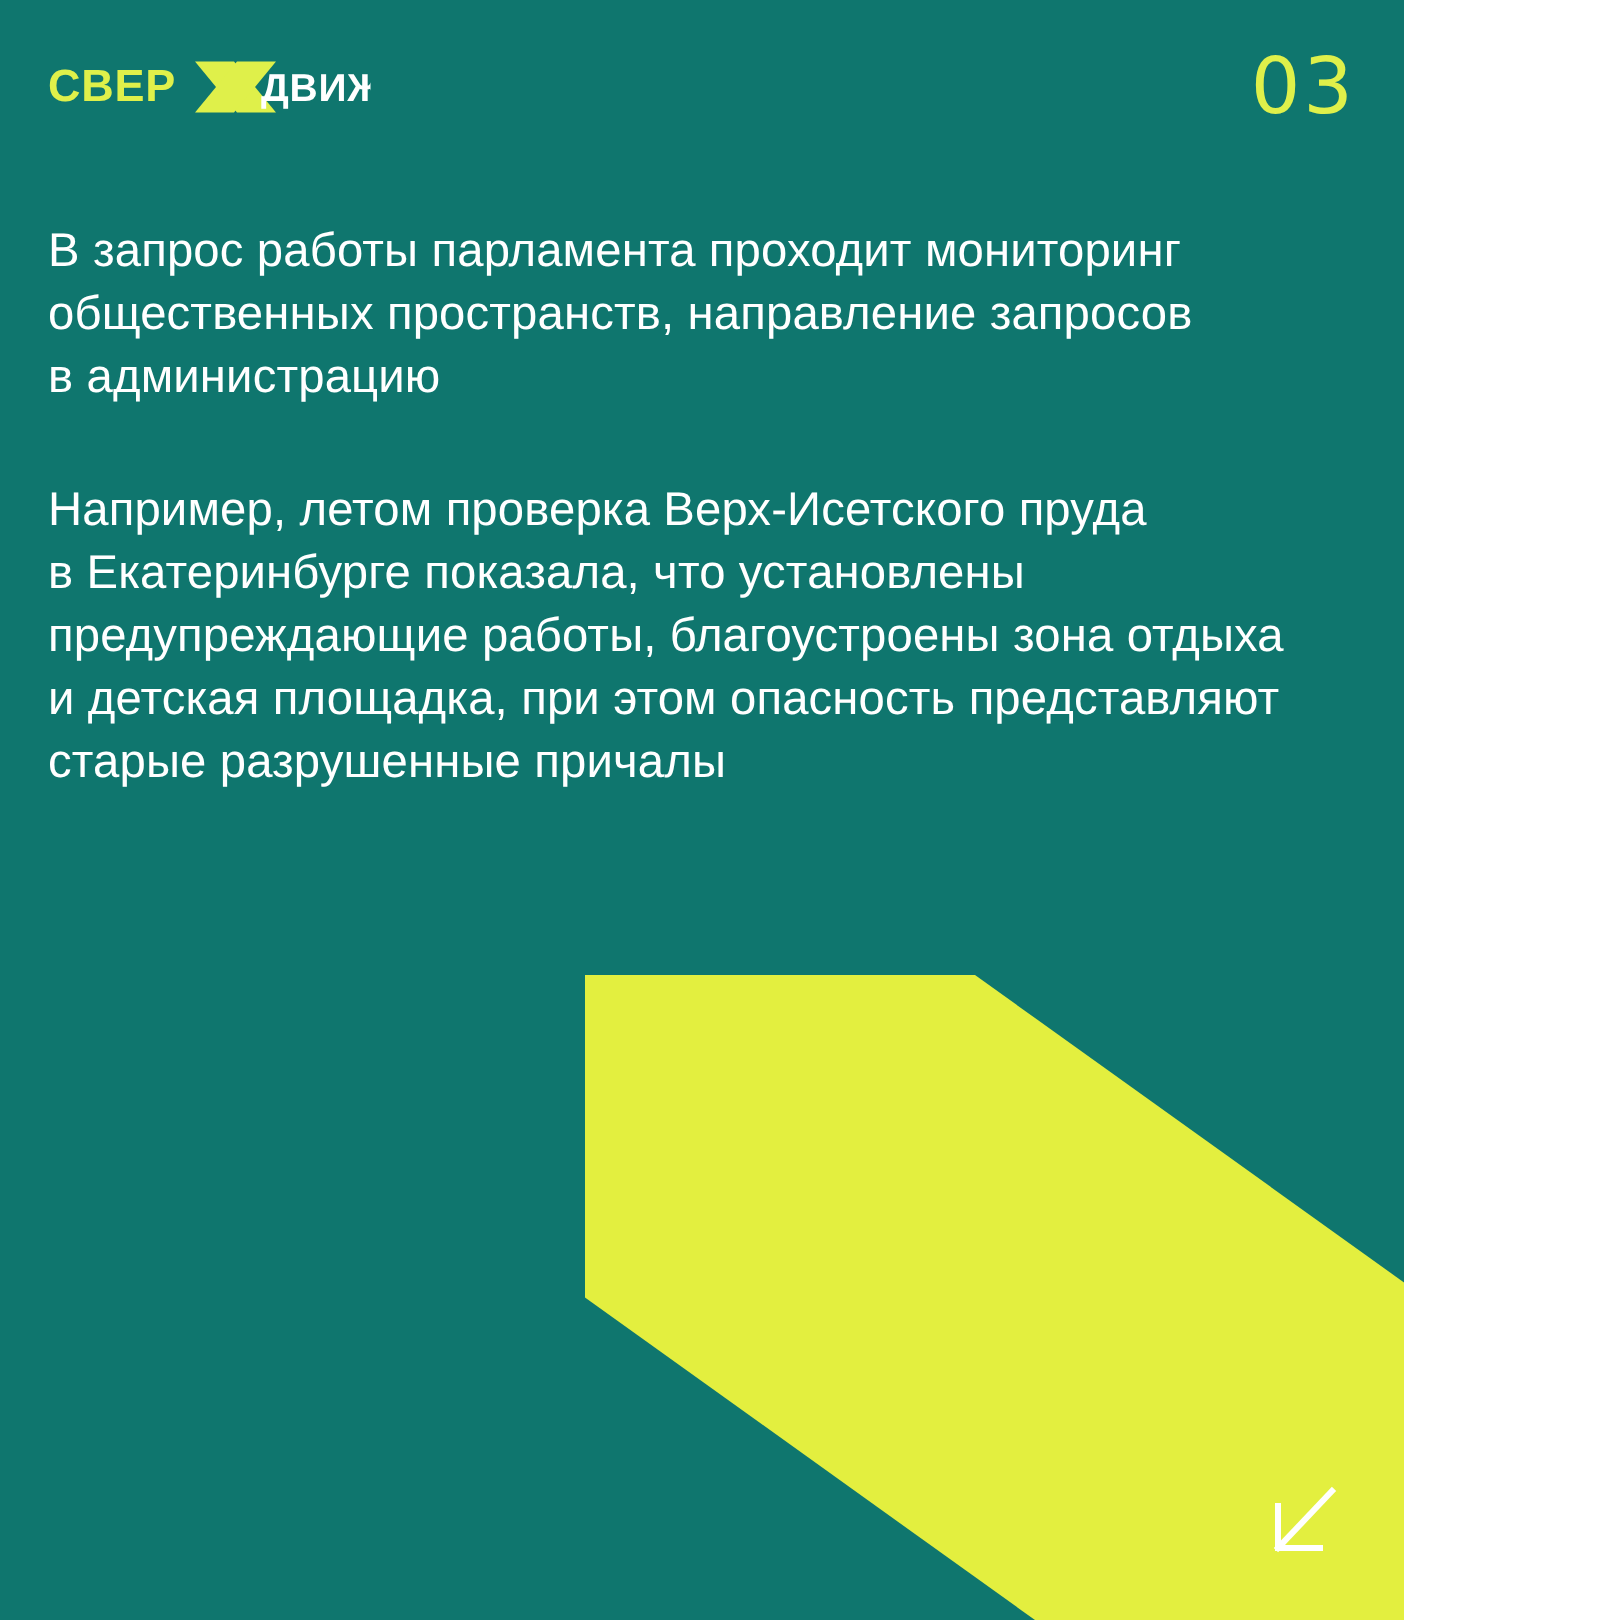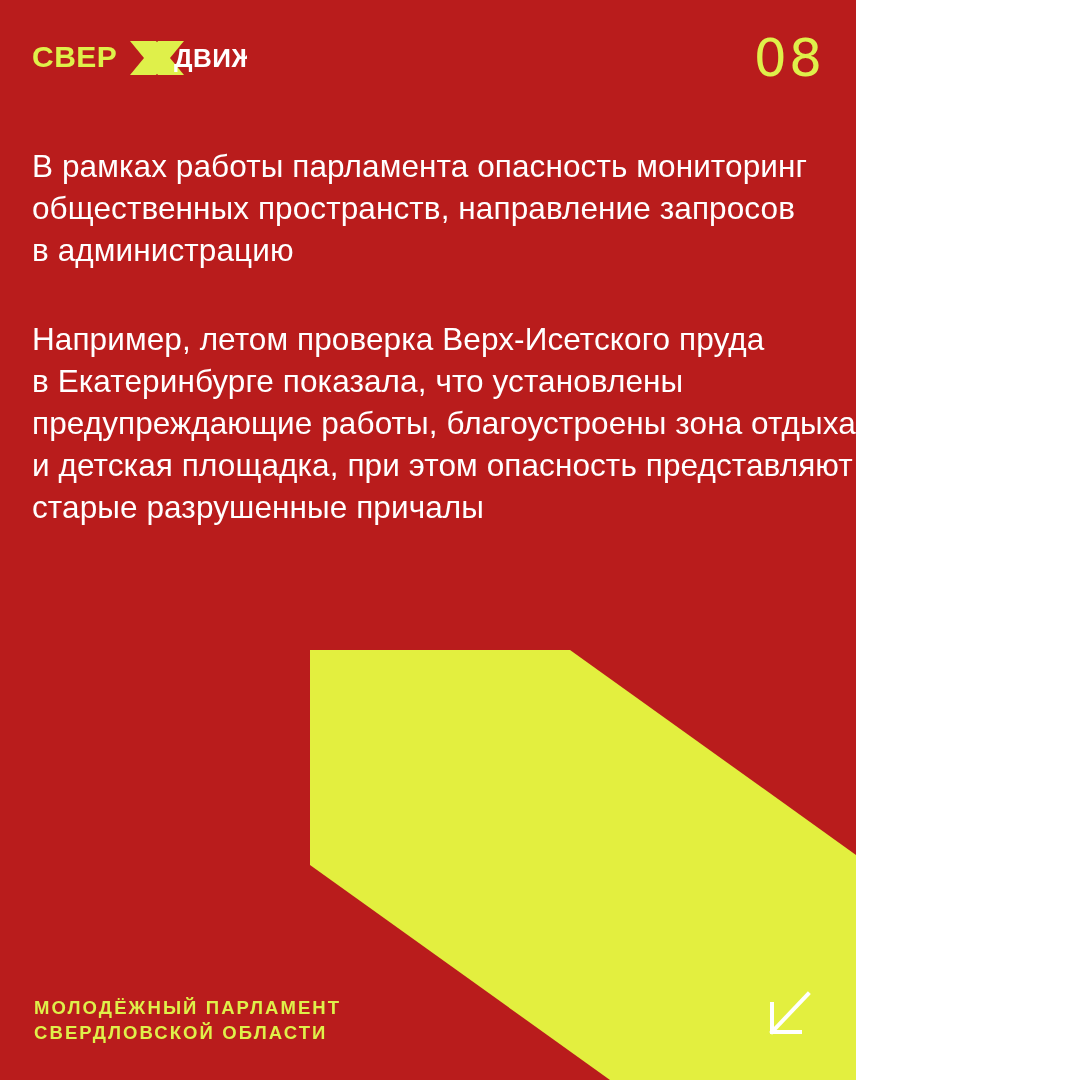--- a/index.html
+++ b/index.html
@@ -4,22 +4,22 @@
 <style>
   * { margin:0; padding:0; box-sizing:border-box; }
   html, body {
     width:1080px; height:1080px;
     background:#ffffff;
     font-family:"Liberation Sans", sans-serif;
     overflow:hidden;
   }
   .slide {
     position:relative;
-    width:856px; height:1080px;
-    background:#b91c1c;
+    width:936px; height:1080px;
+    background:#0f766e;
     overflow:hidden;
   }
 
   
   .chevron {
     position:absolute;
     right:-14px;
     bottom:0;
     width:560px;
     height:430px;
@@ -108,38 +108,34 @@
 
     <div class="logo">
       <svg width="215" height="42" viewBox="0 0 215 42">
         <text x="0" y="30" font-family="Liberation Sans, sans-serif" font-size="30" font-weight="bold" fill="#dff04a" letter-spacing="0.5">СВЕР</text>
         <polygon points="98,4 124,4 152,38 126,38" fill="#dff04a"></polygon>
         <polygon points="152,4 126,4 98,38 124,38" fill="#dff04a"></polygon>
         <text x="142" y="30" font-family="Liberation Sans, sans-serif" font-size="26" font-weight="bold" fill="#ffffff" letter-spacing="0.5">ДВИЖ</text>
       </svg>
     </div>
 
-    <div class="page-num">08</div>
+    <div class="page-num">03</div>
   </div>
 
   <div class="content">
-    <p class="para">В рамках работы парламента опасность мониторинг
+    <p class="para">В запрос работы парламента проходит мониторинг
 общественных пространств, направление запросов
 в администрацию</p>
     <p class="para">Например, летом проверка Верх-Исетского пруда
 в Екатеринбурге показала, что установлены
 предупреждающие работы, благоустроены зона отдыха
 и детская площадка, при этом опасность представляют
 старые разрушенные причалы</p>
   </div>
 
-  <div class="footer">
-    <div class="footer-line">Молодёжный парламент</div>
-    <div class="footer-line">Свердловской области</div>
-  </div>
 
   <svg class="arrow-mark" viewBox="0 0 56 56" aria-hidden="true">
     <g stroke="#ffffff" stroke-width="4" fill="none" stroke-linecap="square">
       <line x1="48" y1="6" x2="12" y2="44"></line>
       <line x1="12" y1="16" x2="12" y2="44"></line>
       <line x1="40" y1="44" x2="12" y2="44"></line>
     </g>
   </svg>
 
 </div>

